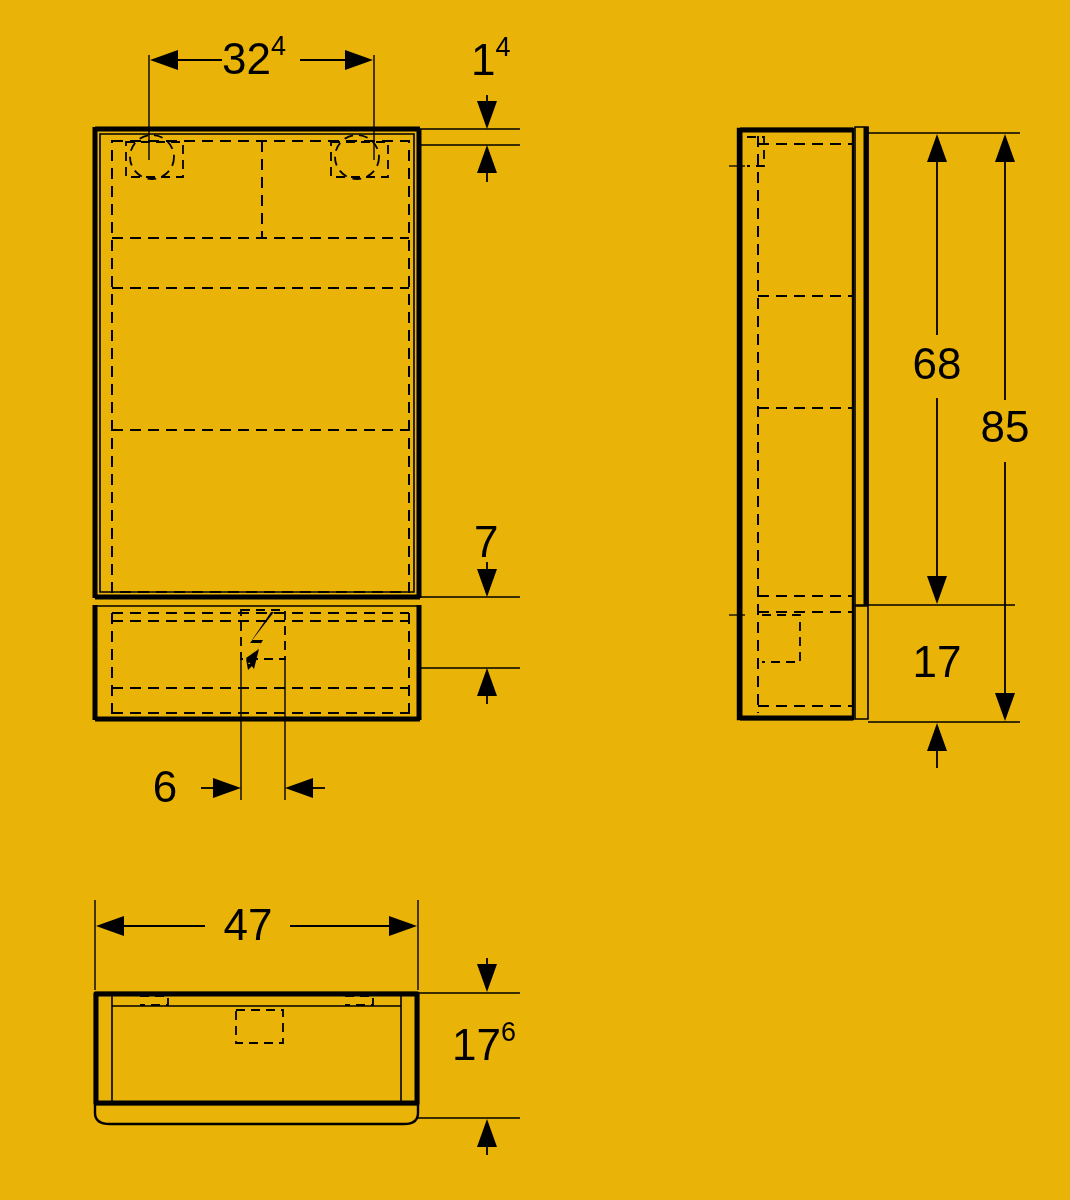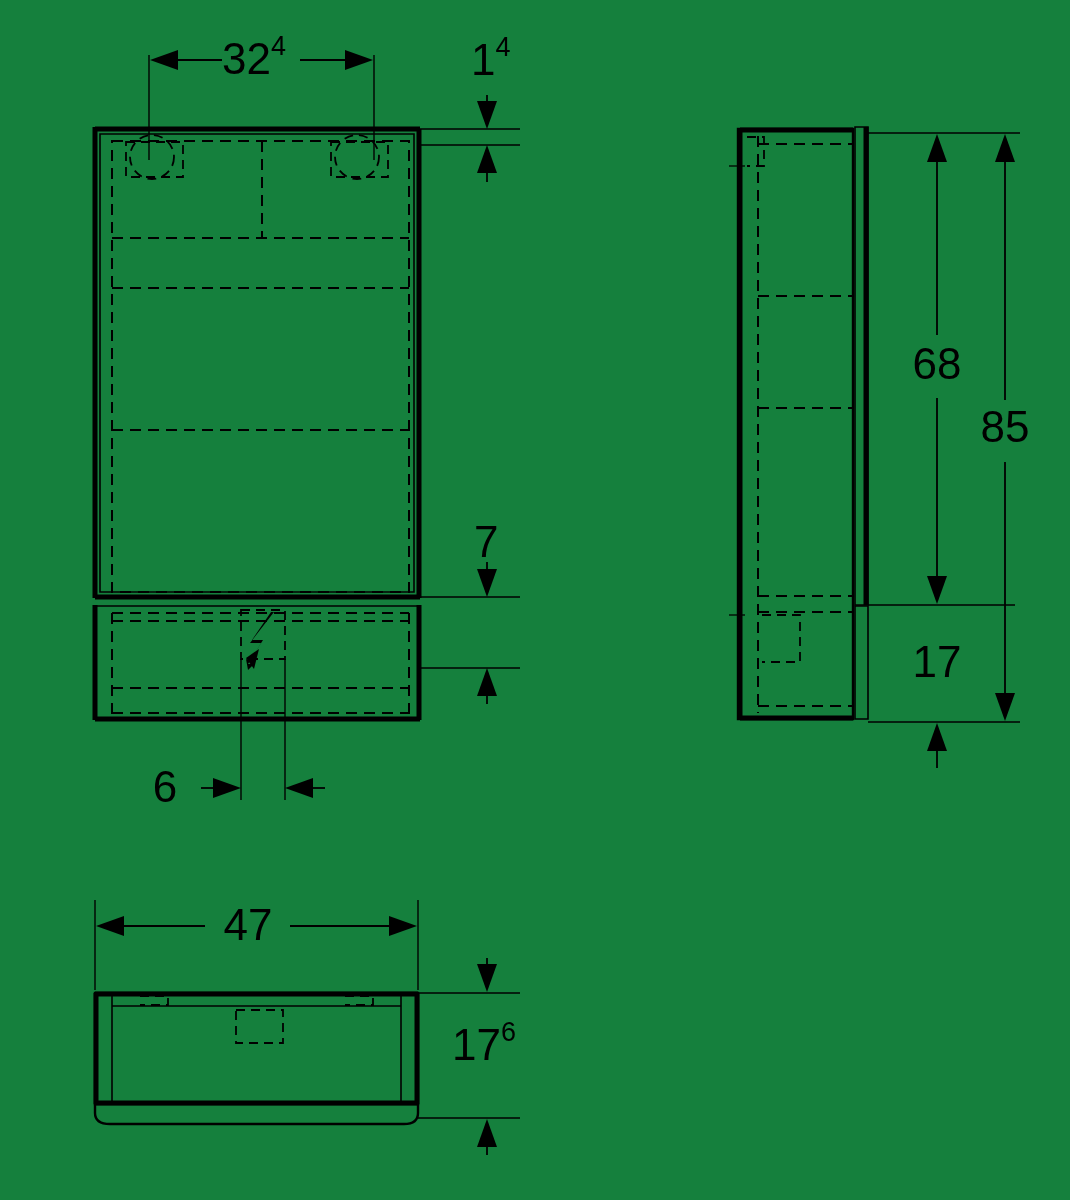--- a/index.html
+++ b/index.html
@@ -4,21 +4,21 @@
 <style>
   html,body{margin:0;padding:0;background:#ffffff;}
   body{
     font-family:"Liberation Sans", sans-serif;
     color:#000000;
   }
   #sheet{
     position:relative;
     width:1070px;
     height:1200px;
-    background:#15803d;
+    background:#eab308;
     overflow:hidden;
   }
   svg#drawing{
     position:absolute;
     left:0; top:0;
     width:1070px;
     height:1200px;
   }
   .solid{ fill:none; stroke:#000000; stroke-width:2.4; }
   .solid-thin{ fill:none; stroke:#000000; stroke-width:1.6; }

